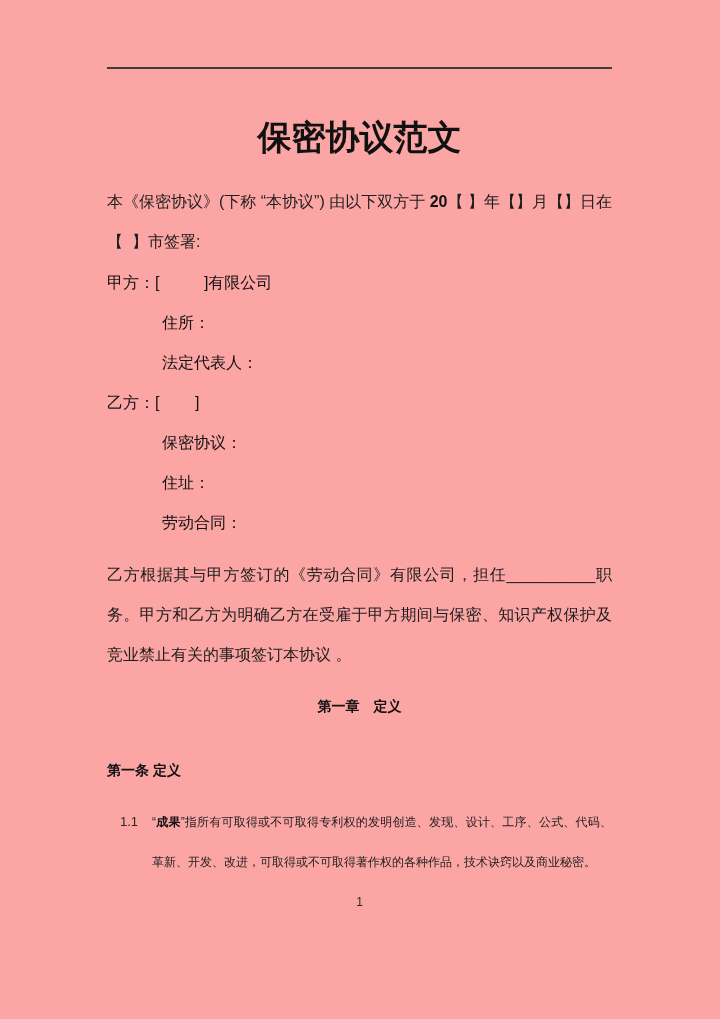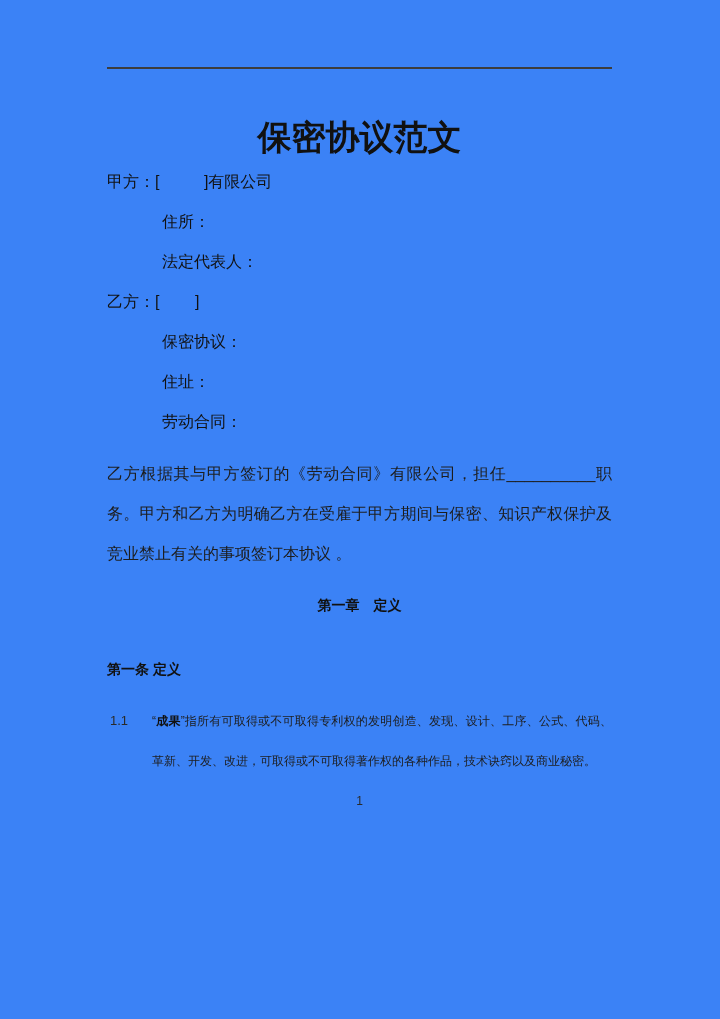--- a/index.html
+++ b/index.html
@@ -5,21 +5,21 @@
   html, body {
     margin: 0;
     padding: 0;
     background: #ffffff;
   }
   .page {
     position: relative;
     width: 720px;
     height: 1019px;
     margin: 0 auto;
-    background: #3b82f6;
+    background: #fca5a5;
     color: #1d1d1d;
     font-family: "Liberation Sans", "DejaVu Sans", sans-serif;
     box-sizing: border-box;
     padding: 0 108px 0 107px;
     overflow: hidden;
   }
   .top-rule {
     margin-top: 67px;
     height: 2px;
     background: #3d3d3d;
@@ -75,21 +75,21 @@
     line-height: 40px;
     color: #111111;
   }
   .clause {
     position: relative;
     margin-top: 12px;
     padding-left: 45px;
   }
   .clause-num {
     position: absolute;
-    left: 3px;
+    left: 13px;
     top: 0;
     font-size: 13px;
     line-height: 40px;
     color: #2a2a2a;
   }
   .clause-text {
     margin: 0;
     font-size: 12px;
     line-height: 40px;
     text-align: justify;
@@ -108,20 +108,21 @@
 </style>
 </head>
 <body>
 
 <div class="page">
 
   <div class="top-rule"></div>
 
   <h1 class="title">保密协议范文</h1>
 
+  <p class="para intro"><span>本《保密协议》(下称 “本协议”) 由以下双方于 </span><span class="b">20</span><span>【 】年【】月【】日在【  】市签署:</span></p>
 
   <div class="parties">
     <div class="party-line">甲方：[          ]有限公司</div>
     <div class="party-line indent">住所：</div>
     <div class="party-line indent">法定代表人：</div>
     <div class="party-line">乙方：[        ]</div>
     <div class="party-line indent">保密协议：</div>
     <div class="party-line indent">住址：</div>
     <div class="party-line indent">劳动合同：</div>
   </div>

